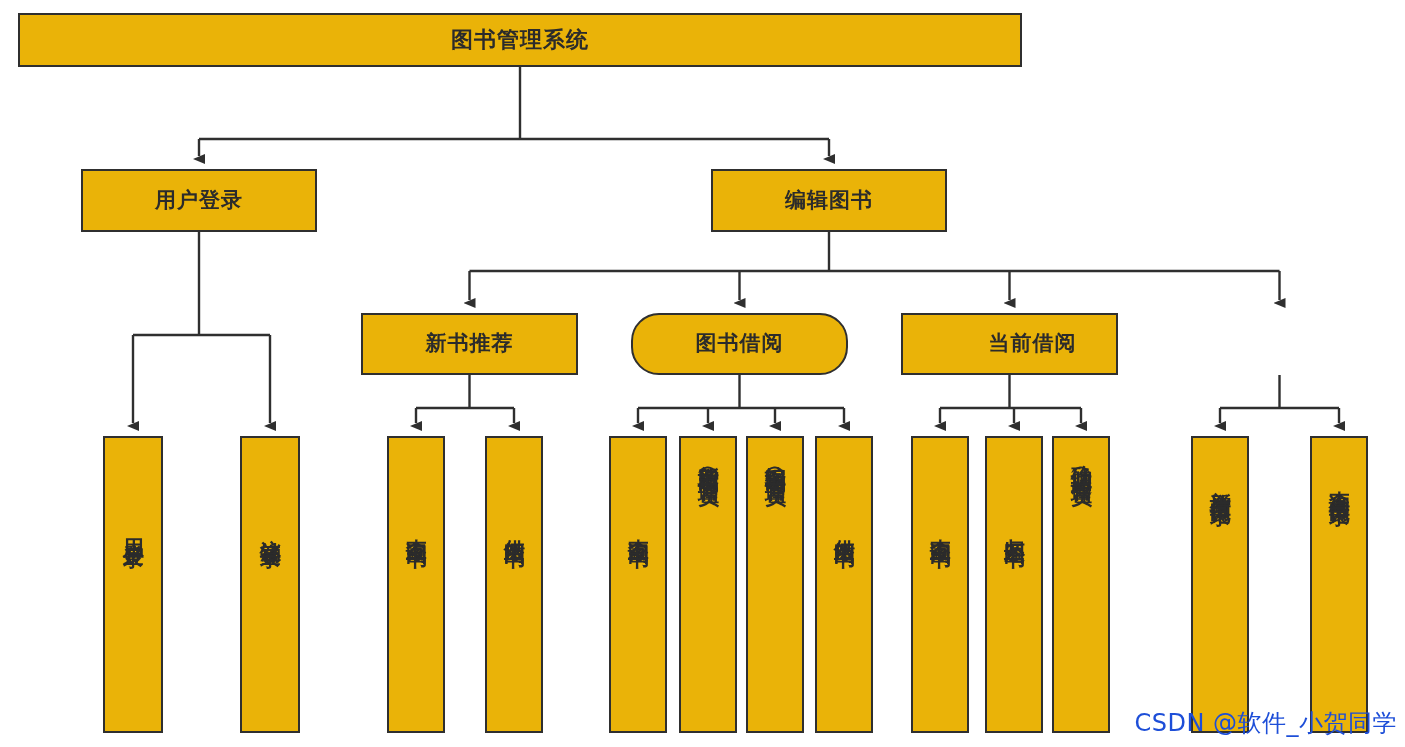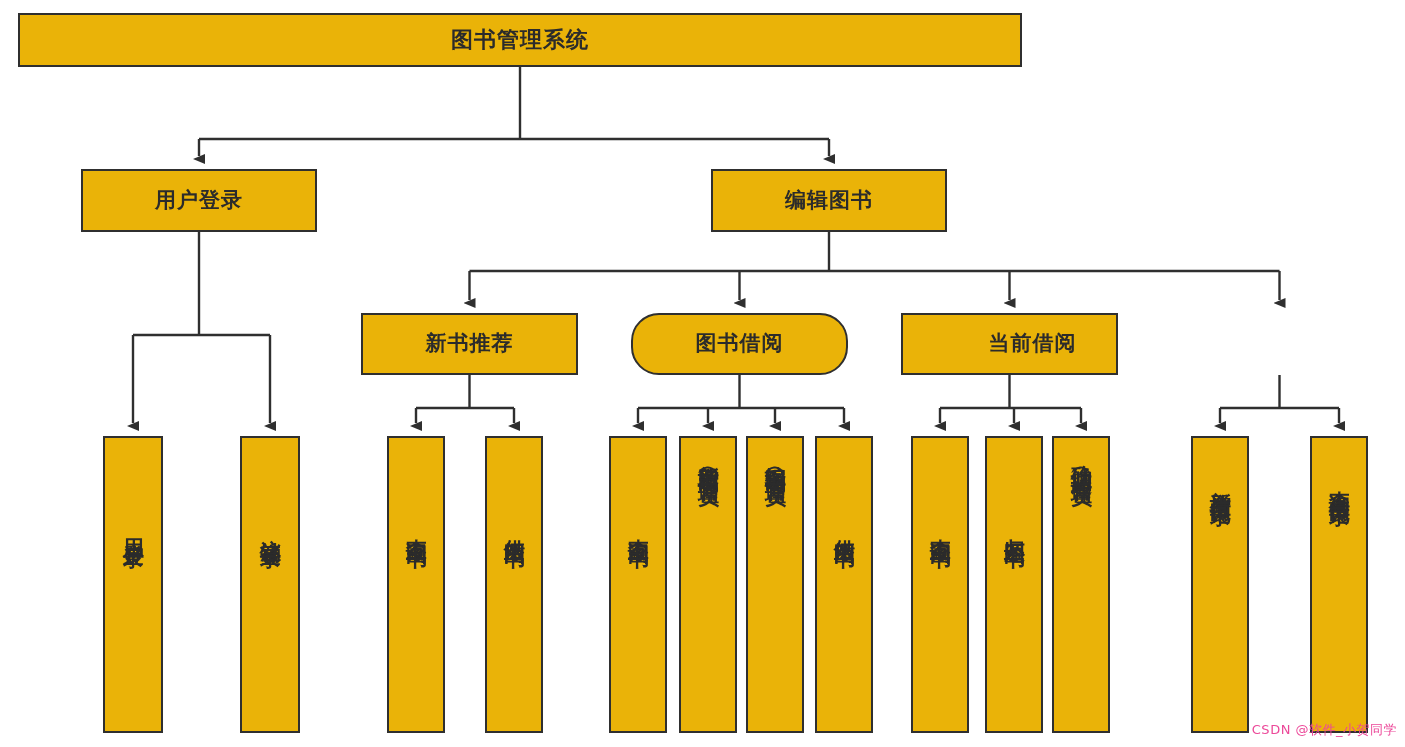--- a/index.html
+++ b/index.html
@@ -65,22 +65,22 @@
   .vert.mid .vlabel {
     margin-top: 30px;
   }
   .vert.top .vlabel {
     margin-top: 4px;
   }
   .watermark {
     position: absolute;
     right: 8px;
     bottom: 8px;
-    font-size: 13px;
-    color: #ec4899;
+    font-size: 24px;
+    color: #1d4ed8;
     letter-spacing: 0.5px;
     white-space: nowrap;
     user-select: none;
   }
 </style>
 </head>
 <body>
 
 <div id="canvas">
 

